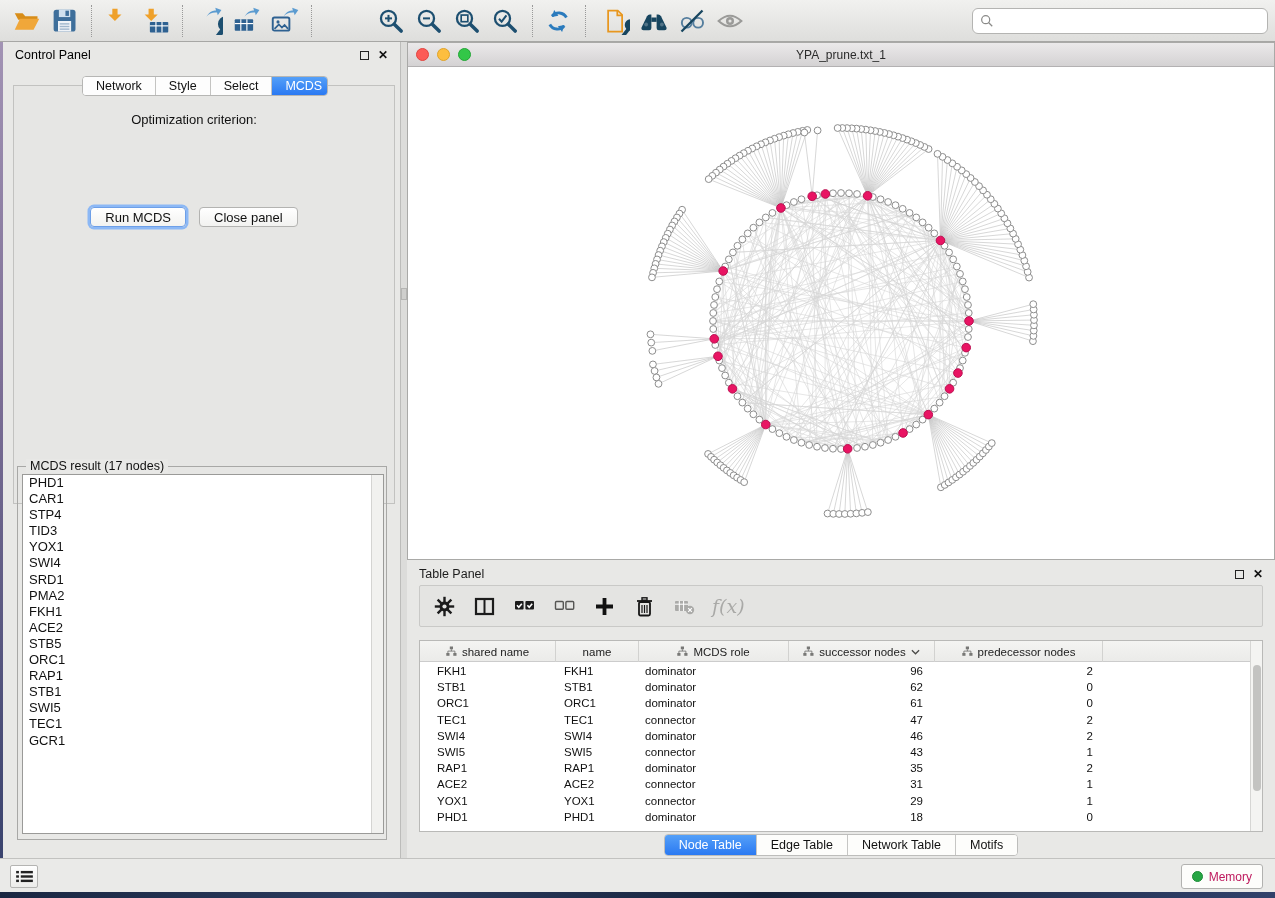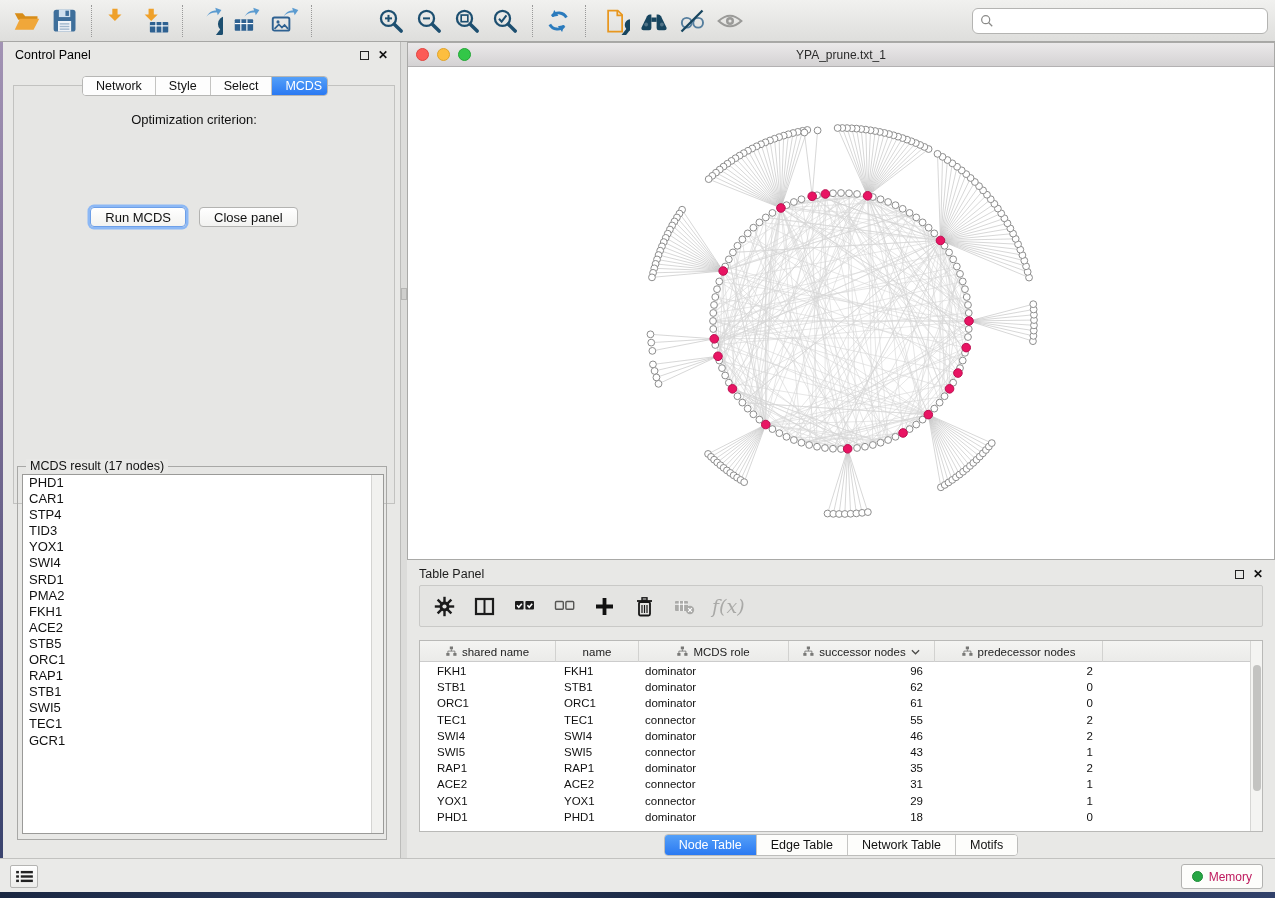--- a/index.html
+++ b/index.html
@@ -1203,21 +1203,21 @@
             <div class="td-cell" style="width: 136px; text-align: left; padding-left: 17px;">ORC1</div>
             <div class="td-cell" style="width: 83px; text-align: left; padding-left: 8px;">ORC1</div>
             <div class="td-cell" style="width: 150px; text-align: left; padding-left: 6px;">dominator</div>
             <div class="td-cell" style="width: 146px; text-align: right; padding-right: 12px;">61</div>
             <div class="td-cell" style="width: 168px; text-align: right; padding-right: 10px;">0</div>
           </div>
           <div class="tp-row">
             <div class="td-cell" style="width: 136px; text-align: left; padding-left: 17px;">TEC1</div>
             <div class="td-cell" style="width: 83px; text-align: left; padding-left: 8px;">TEC1</div>
             <div class="td-cell" style="width: 150px; text-align: left; padding-left: 6px;">connector</div>
-            <div class="td-cell" style="width: 146px; text-align: right; padding-right: 12px;">55</div>
+            <div class="td-cell" style="width: 146px; text-align: right; padding-right: 12px;">47</div>
             <div class="td-cell" style="width: 168px; text-align: right; padding-right: 10px;">2</div>
           </div>
           <div class="tp-row">
             <div class="td-cell" style="width: 136px; text-align: left; padding-left: 17px;">SWI4</div>
             <div class="td-cell" style="width: 83px; text-align: left; padding-left: 8px;">SWI4</div>
             <div class="td-cell" style="width: 150px; text-align: left; padding-left: 6px;">dominator</div>
             <div class="td-cell" style="width: 146px; text-align: right; padding-right: 12px;">46</div>
             <div class="td-cell" style="width: 168px; text-align: right; padding-right: 10px;">2</div>
           </div>
           <div class="tp-row">

